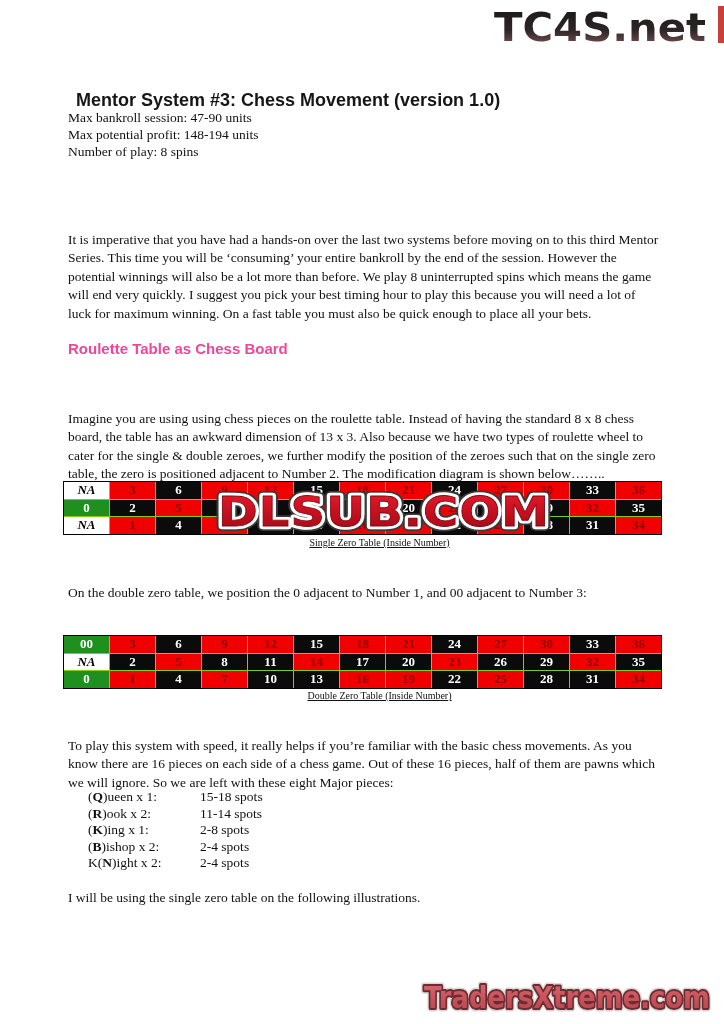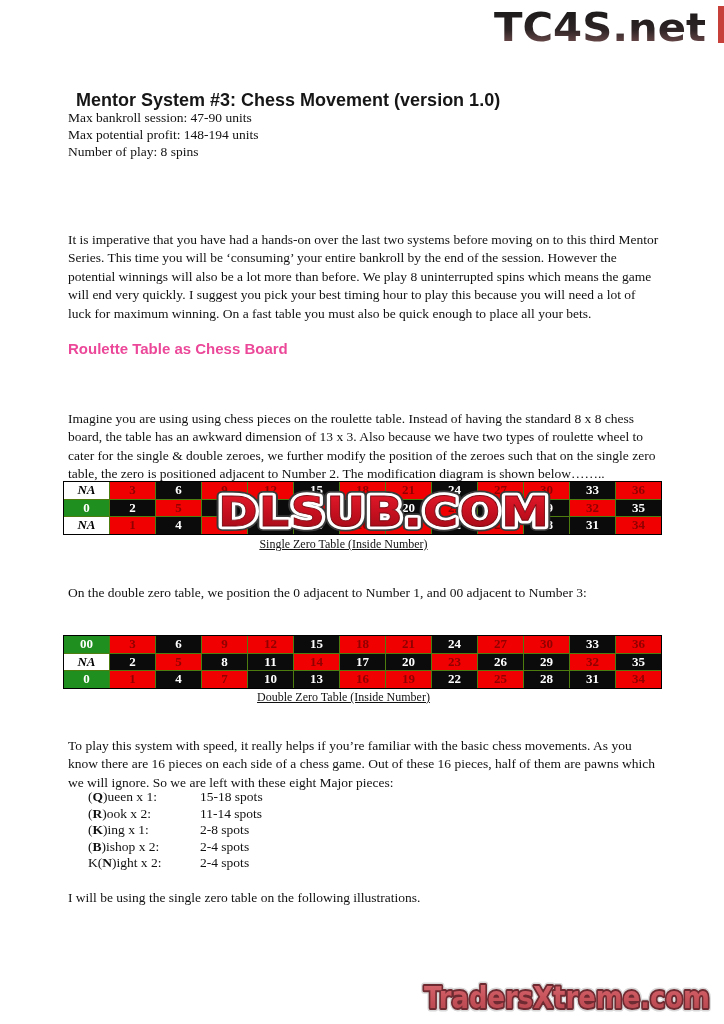--- a/index.html
+++ b/index.html
@@ -20,31 +20,31 @@
   .para1   { top:215px;margin-top:16px; }
   .heading { position:absolute; left:68px; top:340px; margin:0;
              font:bold 15px "Liberation Sans", sans-serif; color:#ec4899; }
   .para2   { top:362px;margin-top:48px; }
   .para3   { top:584px; }
   .para4   { top:737px; width:596px; }
   .closing { top:889px; }
 
   
   .rt-table { position:absolute; left:63px; width:597px; display:grid;
-              grid-template-columns:repeat(13,1fr); gap:1px; background:#4d7c0f;
+              grid-template-columns:repeat(13,1fr); gap:1px; background:#84cc16;
               border:1px solid #000; }
   .t1 { top:481px; } .t2 { top:635px; }
   .rt-cell { height:16.6px; display:flex; align-items:center; justify-content:center;
              font-family:"Liberation Serif", serif; font-weight:bold; font-size:13px; }
   .c-red   { background:var(--cell-red,#f00000);  color:var(--num-on-red,#8f0000); }
   .c-black { background:var(--cell-black,#0b0b0b); color:#ffffff; }
   .c-green { background:var(--cell-green,#1f8f1f); color:#ffffff; }
   .c-na    { background:#ffffff; color:#000; font-style:italic; font-weight:600; }
-  .caption { position:absolute; left:45px; width:597px; text-align:center;
-             font-size:12px; text-decoration:underline; }
+  .caption { position:absolute; left:81px; width:597px; text-align:center;
+             font-size:10px; text-decoration:underline; }
   .cap1 { top:537px; } .cap2 { top:690px; }
 
   
   .pieces { position:absolute; left:88px; top:789px; font-size:13.5px; line-height:16.6px; }
   .piece-label { display:inline-block; width:112px; }
   .piece-label b { font-weight:bold; }
 
   
   .watermark { position:absolute; left:212px; top:483px; }
   .wm-t    { font-family:"DejaVu Sans", sans-serif; font-weight:bold; font-size:41px; letter-spacing:1px; }

